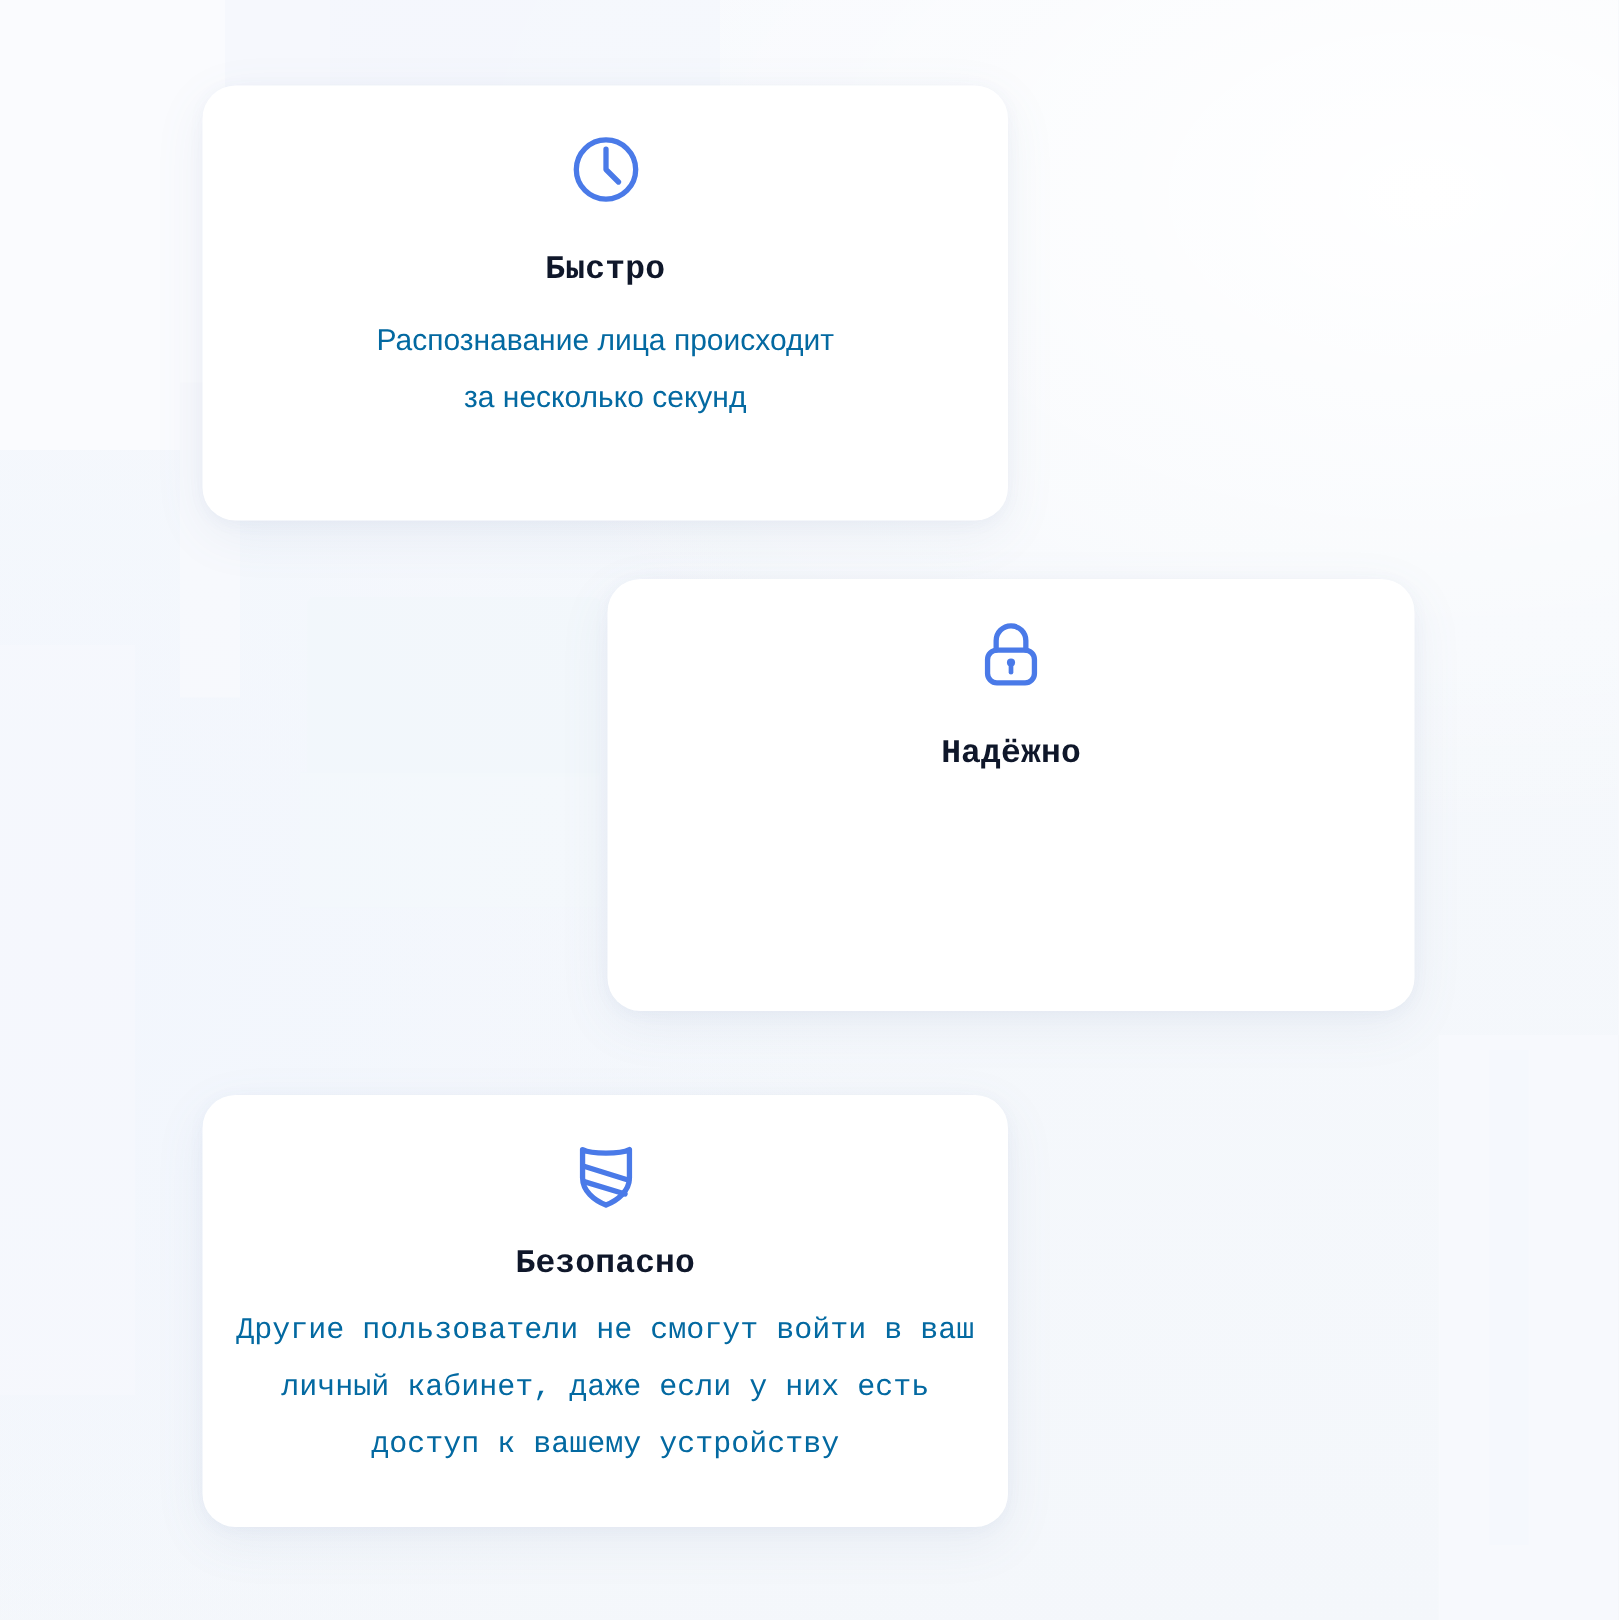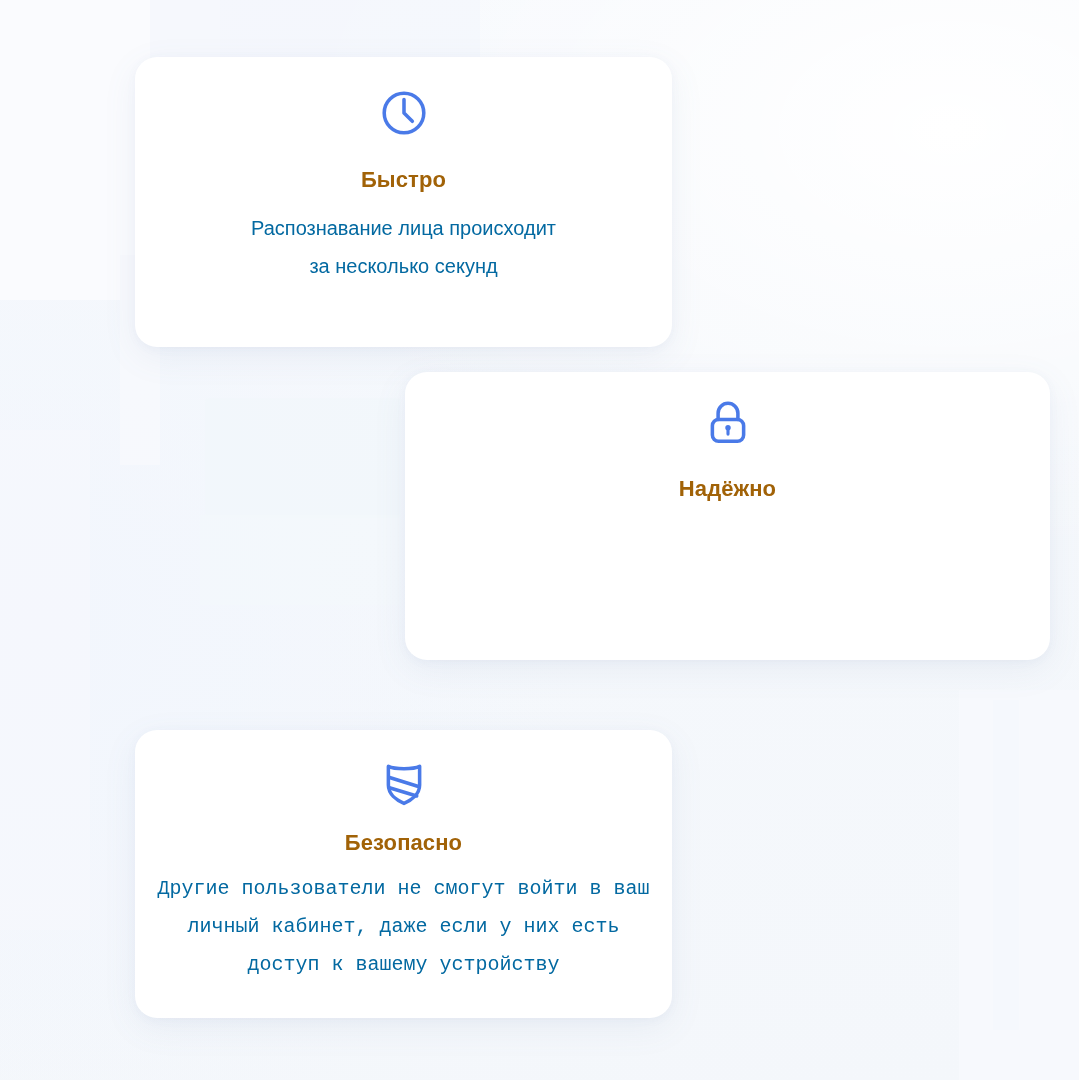--- a/index.html
+++ b/index.html
@@ -46,39 +46,40 @@
     border-radius: 22px;
     box-shadow: 0 10px 34px rgba(102, 125, 168, 0.085),
                 0 2px 10px rgba(102, 125, 168, 0.05);
     box-sizing: border-box;
     display: flex;
     flex-direction: column;
     align-items: center;
   }
 
   #card-fast   { left: 135px; top: 57px;  width: 537px; height: 290px; padding-top: 28px; }
-  #card-secure { left: 405px; top: 372px; width: 645px; height: 288px; padding-top: 22px; }
+  #card-secure { left: 405px; top: 386px; width: 538px; height: 288px; padding-top: 22px; }
   #card-safe   { left: 135px; top: 730px; width: 537px; height: 288px; padding-top: 24px; }
 
   .icon-wrap {
     width: 56px;
     height: 56px;
     display: flex;
     align-items: center;
     justify-content: center;
   }
   .icon-wrap svg { display: block; }
 
   .card-title {
     font-size: 22px;
     font-weight: bold;
-    color: #a16207;
+    color: #0f172a;
     letter-spacing: 0.1px;
     text-align: left;
     margin: 0;
+    font-family: Liberation Mono, monospace;
   }
   #card-fast   .card-title { margin-top: 26px; }
   #card-secure .card-title { margin-top: 26px; }
   #card-safe   .card-title { margin-top: 20px; }
 
   .card-text {
     font-size: 20px;
     line-height: 38px;
     color: #0369a1;
     text-align: center;

